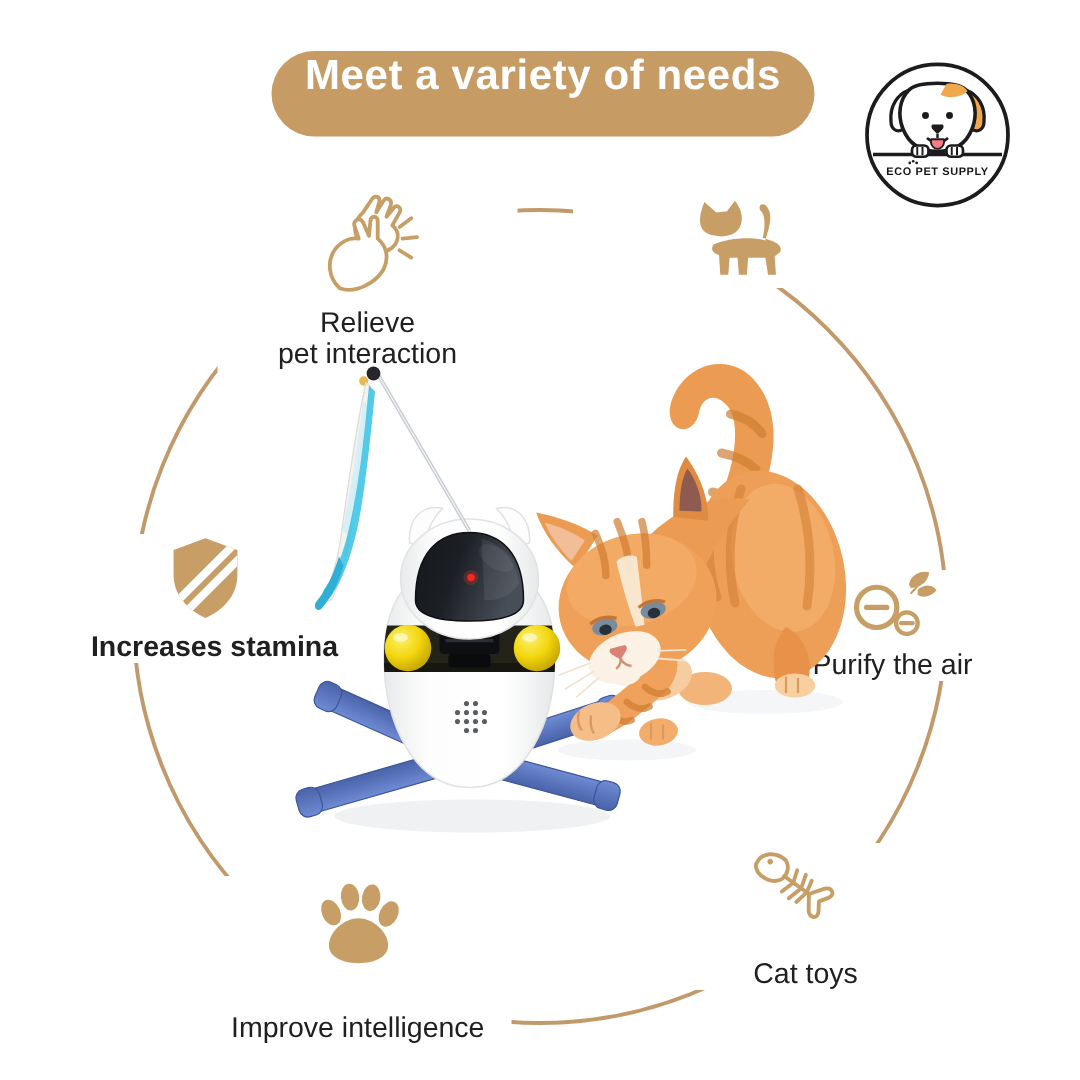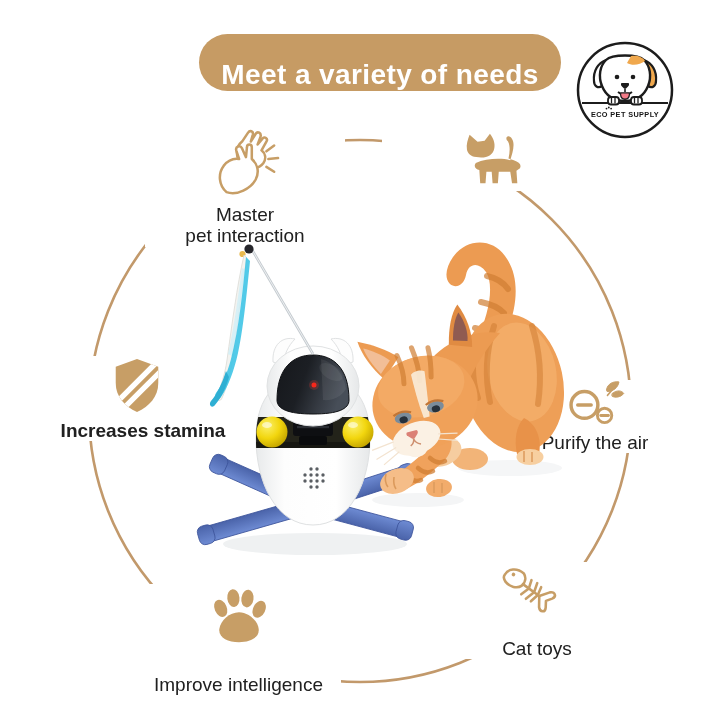--- a/index.html
+++ b/index.html
@@ -5,22 +5,22 @@
   html,body{margin:0;padding:0;}
   body{
     width:720px;height:720px;background:#ffffff;position:relative;overflow:hidden;
     font-family:"Liberation Sans","DejaVu Sans",sans-serif;
   }
   .abs{position:absolute;}
   
   #ring-svg{left:0;top:0;width:720px;height:720px;position:absolute;}
   
   .banner{
-    left:199px;top:34px;width:362px;height:57px;border-radius:29px;
-    background:#C69B64;display:flex;align-items:flex-end;justify-content:center;
+    left:181px;top:34px;width:362px;height:57px;border-radius:29px;
+    background:#C69B64;display:flex;align-items:flex-start;justify-content:center;
   }
   .banner span{color:#ffffff;font-size:28px;font-weight:bold;letter-spacing:.4px;}
   
   .logo{left:575px;top:40px;width:100px;height:100px;}
   
   .feature{
     position:absolute;display:flex;flex-direction:column;align-items:center;
     background:#ffffff;
   }
   .feature .label{
@@ -77,21 +77,21 @@
 <div class="feature f1">
   <div class="icon">
     <svg viewBox="0 0 72 74" width="70" height="72">
       <g stroke="#C79E66" stroke-width="2.6" stroke-linecap="round" stroke-linejoin="round" fill="#ffffff">
         <path d="M58,26 L66,20 M60,34 L70,33 M58,42 L66,47" fill="none"></path>
         <path d="M30,36 C26,29 27,21 33,16 L39,7 C41,4 45,5 44,9 L42,16 L47,8 C49,5 53,7 52,11 L49,19 L54,13 C56,10 60,13 58,16 L53,25 C57,28 58,33 55,38 C50,45 38,45 30,36 Z"></path>
         <path d="M17,68 C9,61 8,49 14,41 C18,36 24,33 30,34 L27,25 C26,21 31,19 33,23 L37,32 L38,22 C38,18 43,18 43,22 L43,34 C49,39 51,47 47,55 C42,64 28,72 17,68 Z"></path>
       </g>
     </svg>
   </div>
-  <div class="label">Master
+  <div class="label">Relieve
 pet interaction</div>
 </div>
 
 <div class="feature f2">
   <div class="icon">
     <svg viewBox="0 0 86 64" width="76" height="57">
       <g fill="#C79E66">
         <path d="M9,22 C8,16 10,10 12,5 L21,13 L29,12 L35,4 C39,9 41,15 40,20 C39,27 33,31 25,31 L17,30 C12,28 10,26 9,22 Z"></path>
         <path d="M19,37 C30,32 48,31 58,34 C60,27 64,16 60,10 C58,5 52,6 54,11 C58,14 58,24 56,32 L62,34 C68,36 71,39 69,43 L65,46 L66,60 L60,60 L58,47 L45,47 L44,60 L38,60 L37,47 L31,47 L30,60 L24,60 L23,45 C19,44 16,41 19,37 Z"></path>
       </g>

